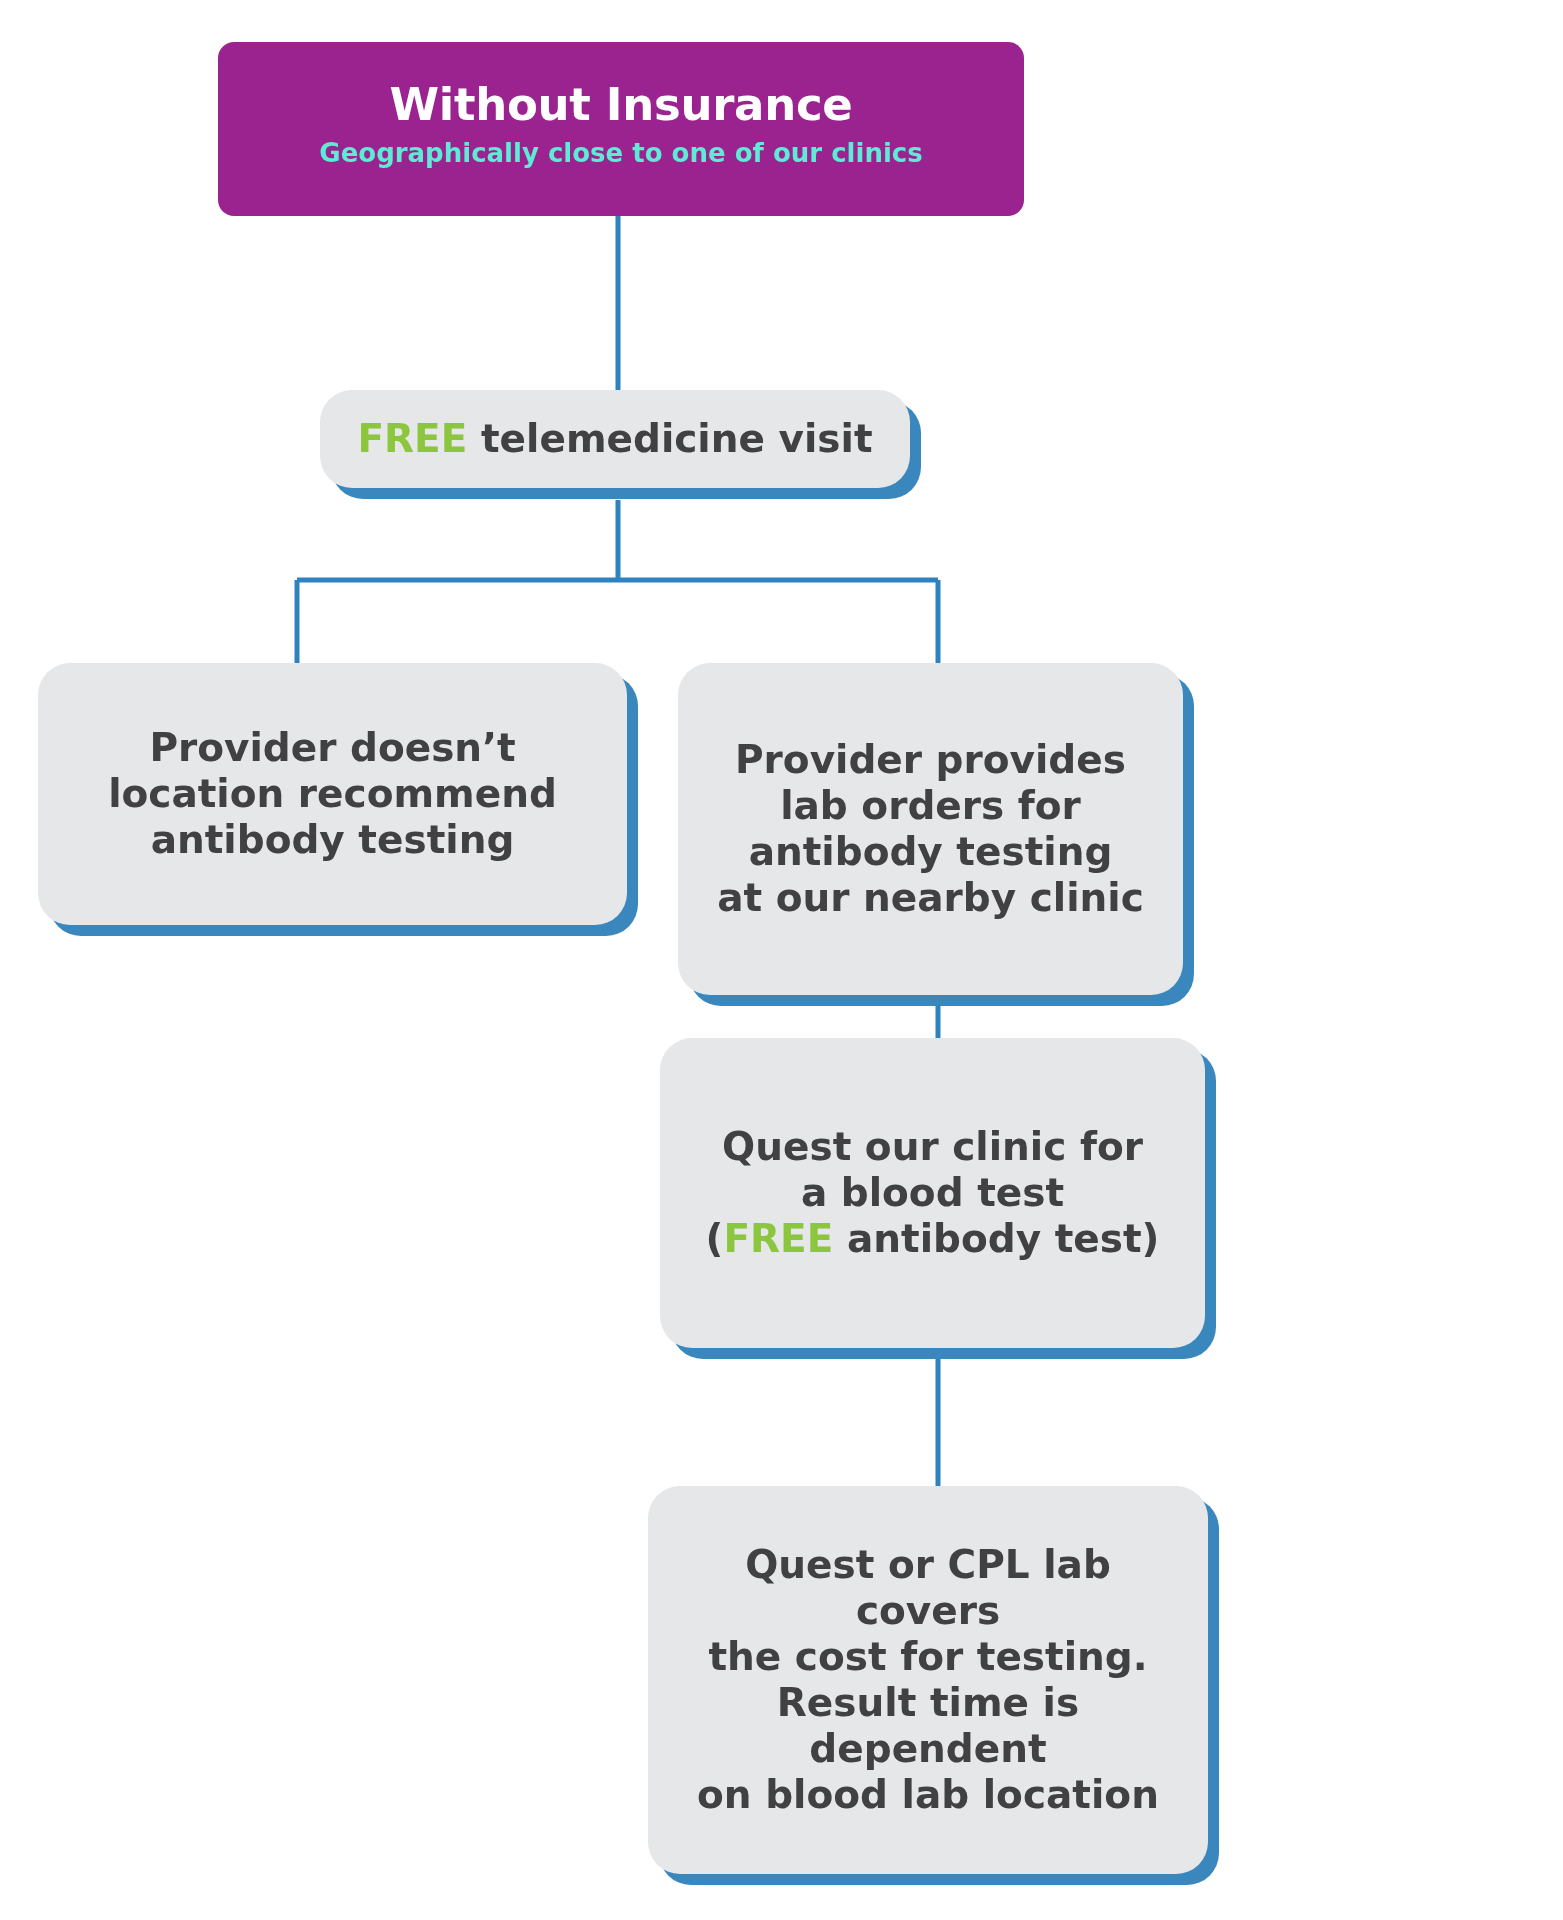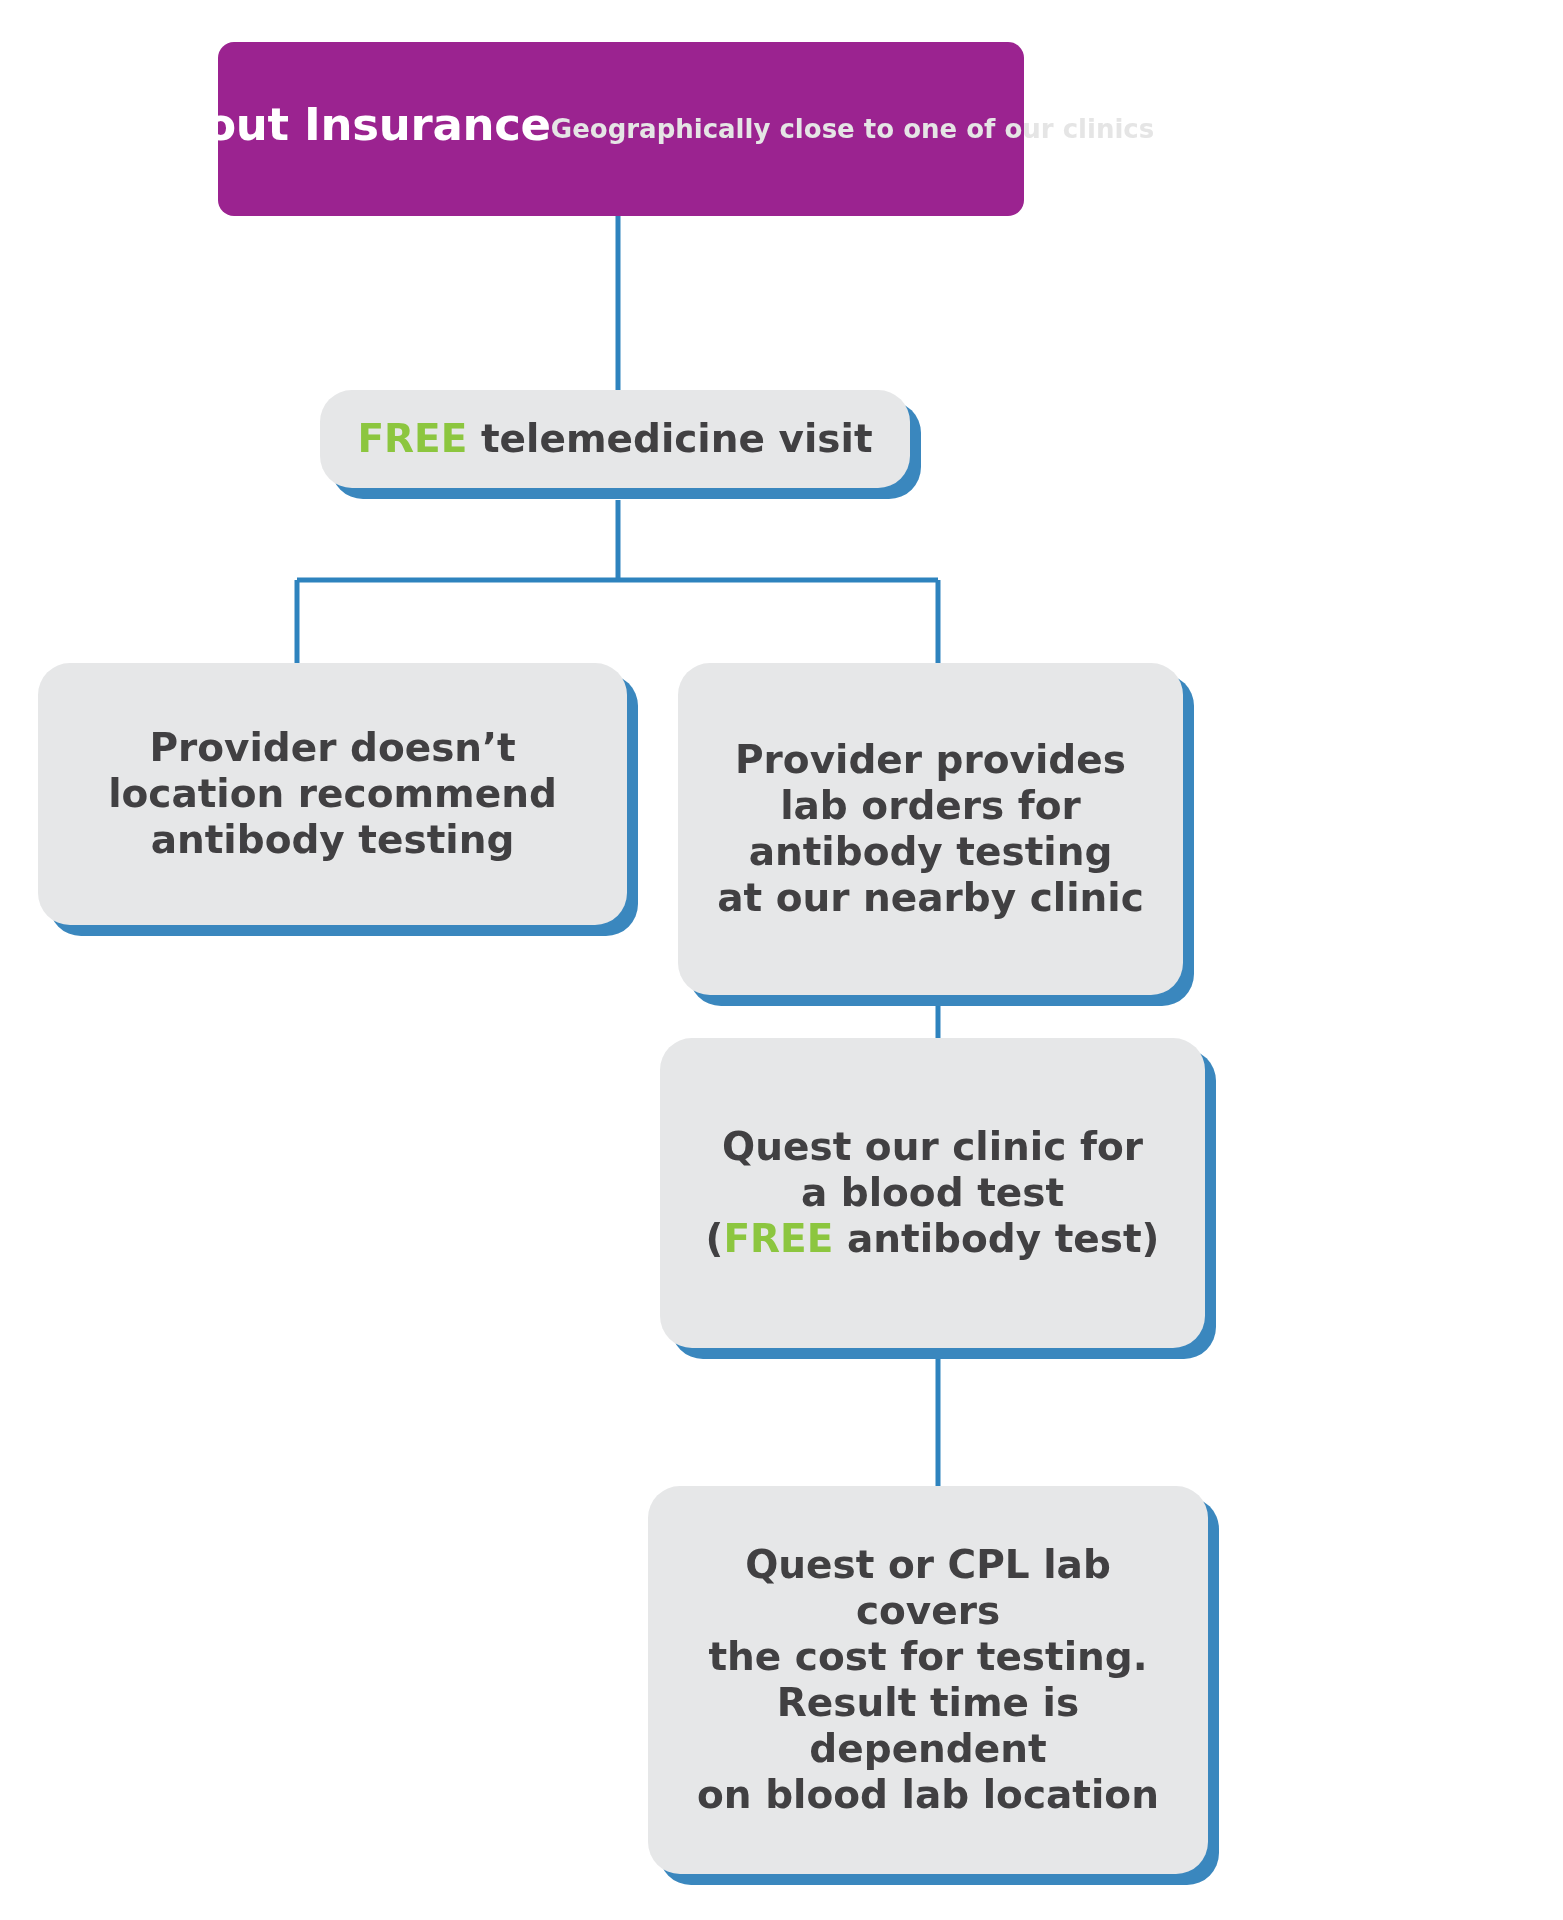--- a/index.html
+++ b/index.html
@@ -30,38 +30,38 @@
   
   .node-header {
     position: absolute;
     left: 218px;
     top: 42px;
     width: 806px;
     height: 174px;
     background: #9B2390;
     border-radius: 16px;
     display: flex;
-    flex-direction: row;
+    flex-direction: column;
     align-items: center;
     justify-content: center;
     box-sizing: border-box;
     padding: 6px 18px 14px 18px;
     z-index: 3;
   }
   .node-header .title {
     color: #ffffff;
     font-size: 45px;
     font-weight: 700;
     line-height: 1.08;
     letter-spacing: -0.3px;
     text-align: center;
     white-space: nowrap;
   }
   .node-header .subtitle {
-    color: #e5e5e5;
+    color: #5eead4;
     font-size: 26px;
     font-weight: 700;
     line-height: 1.15;
     text-align: center;
     margin-top: 10px;
     white-space: nowrap;
   }
 
   
   .node {

